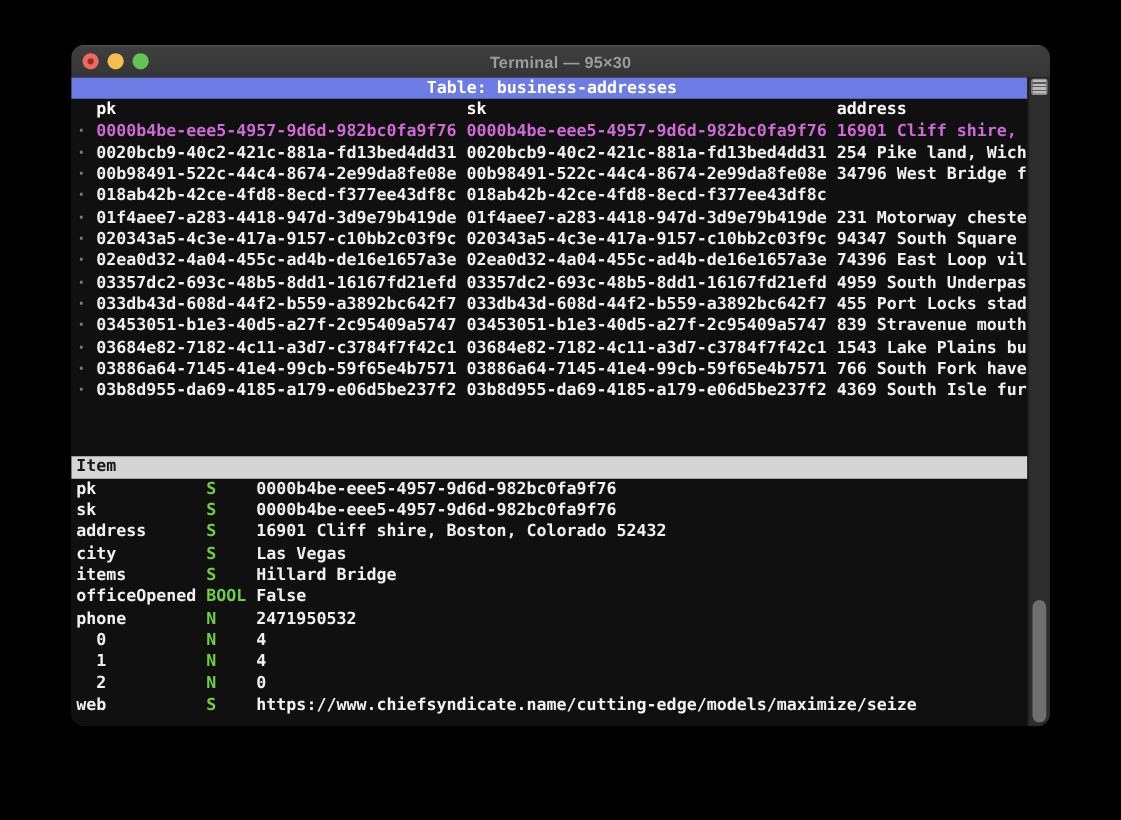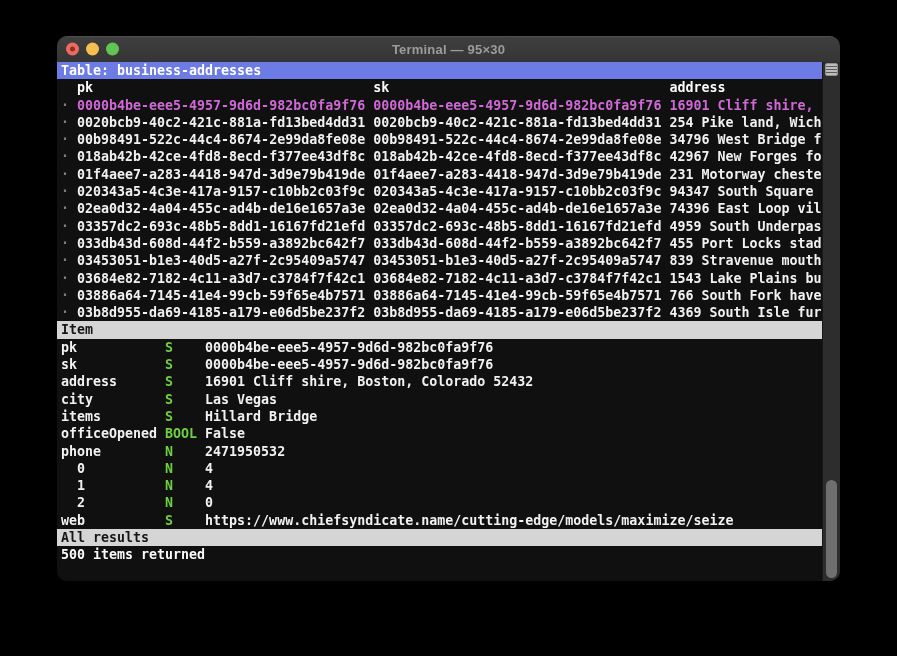--- a/index.html
+++ b/index.html
@@ -32,22 +32,22 @@
   .light.yellow{background:#f5bf4f;}
   .light.green{background:#61c554;}
   .titletext{flex:1;text-align:center;color:#9c9c9c;font:700 13px "Liberation Sans",sans-serif;letter-spacing:.2px;}
 
   .winbody{position:absolute;top:26px;left:0;right:0;bottom:0;display:flex;background:var(--term-bg);}
   .term{
     flex:1;min-width:0;padding-left:4px;
     font:700 13.3px "DejaVu Sans Mono",monospace;color:var(--fg);
   }
   .line{height:17.3px;line-height:17.3px;white-space:pre;display:flex;overflow:hidden;}
-  .tablebar{background:var(--accent);color:#ffffff;margin-left:-4px;padding-left:4px;}
-  .bar{background:var(--barbg);color:#161616;margin-left:-4px;padding-left:4px;}
+  .tablebar{background:var(--accent);color:#ffffff;margin-left:-4px;padding-left:4px;justify-content:center;}
+  .bar{background:var(--barbg);color:#161616;margin-left:-4px;padding-left:4px;margin-top:44px;}
   .colhead{color:#fafafa;}
   .b{width:2ch;color:#7d7d7d;flex:none;}
   .c37{width:37ch;flex:none;overflow:hidden;}
   .addr{flex:1;overflow:hidden;}
   .trow.selected .c37,.trow.selected .addr{color:var(--selected);}
   .k{width:13ch;flex:none;overflow:hidden;}
   .t{width:5ch;flex:none;color:var(--typec);}
   .v{flex:1;overflow:hidden;}
   .v.muted{color:var(--muted);}
   .status{color:#fafafa;}
@@ -79,21 +79,21 @@
       <div class="term">
 
         <div class="line tablebar"><span>Table: business-addresses</span></div>
 
         <div class="line colhead"><span class="b"></span><span class="c37">pk</span><span class="c37">sk</span><span class="addr">address</span></div>
 
         <div id="table-rows">
             <div class="line trow selected"><span class="b">·</span><span class="c37">0000b4be-eee5-4957-9d6d-982bc0fa9f76</span><span class="c37">0000b4be-eee5-4957-9d6d-982bc0fa9f76</span><span class="addr">16901 Cliff shire, </span></div>
             <div class="line trow"><span class="b">·</span><span class="c37">0020bcb9-40c2-421c-881a-fd13bed4dd31</span><span class="c37">0020bcb9-40c2-421c-881a-fd13bed4dd31</span><span class="addr">254 Pike land, Wich</span></div>
             <div class="line trow"><span class="b">·</span><span class="c37">00b98491-522c-44c4-8674-2e99da8fe08e</span><span class="c37">00b98491-522c-44c4-8674-2e99da8fe08e</span><span class="addr">34796 West Bridge f</span></div>
-            <div class="line trow"><span class="b">·</span><span class="c37">018ab42b-42ce-4fd8-8ecd-f377ee43df8c</span><span class="c37">018ab42b-42ce-4fd8-8ecd-f377ee43df8c</span><span class="addr">42967 New Forges fo</span></div>
+            <div class="line trow"><span class="b">·</span><span class="c37">018ab42b-42ce-4fd8-8ecd-f377ee43df8c</span><span class="c37">018ab42b-42ce-4fd8-8ecd-f377ee43df8c</span></div>
             <div class="line trow"><span class="b">·</span><span class="c37">01f4aee7-a283-4418-947d-3d9e79b419de</span><span class="c37">01f4aee7-a283-4418-947d-3d9e79b419de</span><span class="addr">231 Motorway cheste</span></div>
             <div class="line trow"><span class="b">·</span><span class="c37">020343a5-4c3e-417a-9157-c10bb2c03f9c</span><span class="c37">020343a5-4c3e-417a-9157-c10bb2c03f9c</span><span class="addr">94347 South Square </span></div>
             <div class="line trow"><span class="b">·</span><span class="c37">02ea0d32-4a04-455c-ad4b-de16e1657a3e</span><span class="c37">02ea0d32-4a04-455c-ad4b-de16e1657a3e</span><span class="addr">74396 East Loop vil</span></div>
             <div class="line trow"><span class="b">·</span><span class="c37">03357dc2-693c-48b5-8dd1-16167fd21efd</span><span class="c37">03357dc2-693c-48b5-8dd1-16167fd21efd</span><span class="addr">4959 South Underpas</span></div>
             <div class="line trow"><span class="b">·</span><span class="c37">033db43d-608d-44f2-b559-a3892bc642f7</span><span class="c37">033db43d-608d-44f2-b559-a3892bc642f7</span><span class="addr">455 Port Locks stad</span></div>
             <div class="line trow"><span class="b">·</span><span class="c37">03453051-b1e3-40d5-a27f-2c95409a5747</span><span class="c37">03453051-b1e3-40d5-a27f-2c95409a5747</span><span class="addr">839 Stravenue mouth</span></div>
             <div class="line trow"><span class="b">·</span><span class="c37">03684e82-7182-4c11-a3d7-c3784f7f42c1</span><span class="c37">03684e82-7182-4c11-a3d7-c3784f7f42c1</span><span class="addr">1543 Lake Plains bu</span></div>
             <div class="line trow"><span class="b">·</span><span class="c37">03886a64-7145-41e4-99cb-59f65e4b7571</span><span class="c37">03886a64-7145-41e4-99cb-59f65e4b7571</span><span class="addr">766 South Fork have</span></div>
             <div class="line trow"><span class="b">·</span><span class="c37">03b8d955-da69-4185-a179-e06d5be237f2</span><span class="c37">03b8d955-da69-4185-a179-e06d5be237f2</span><span class="addr">4369 South Isle fur</span></div>
           </div>

